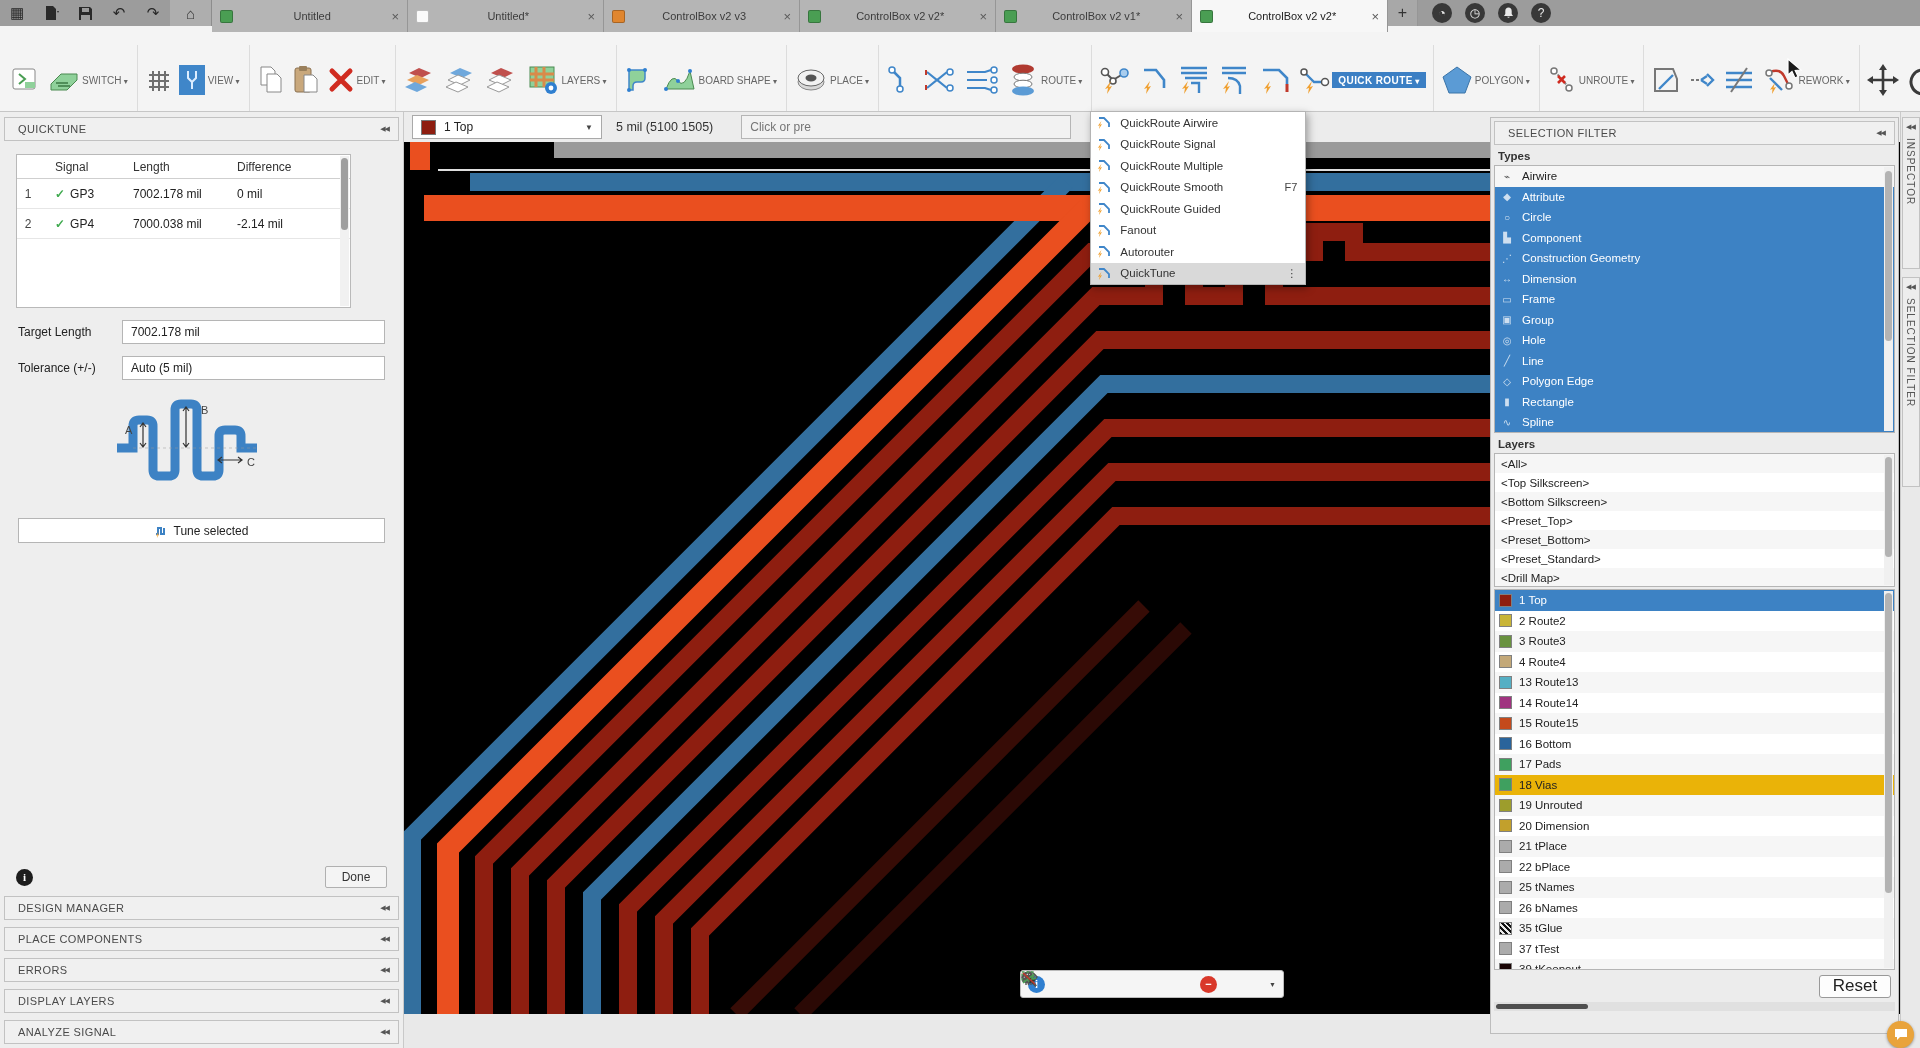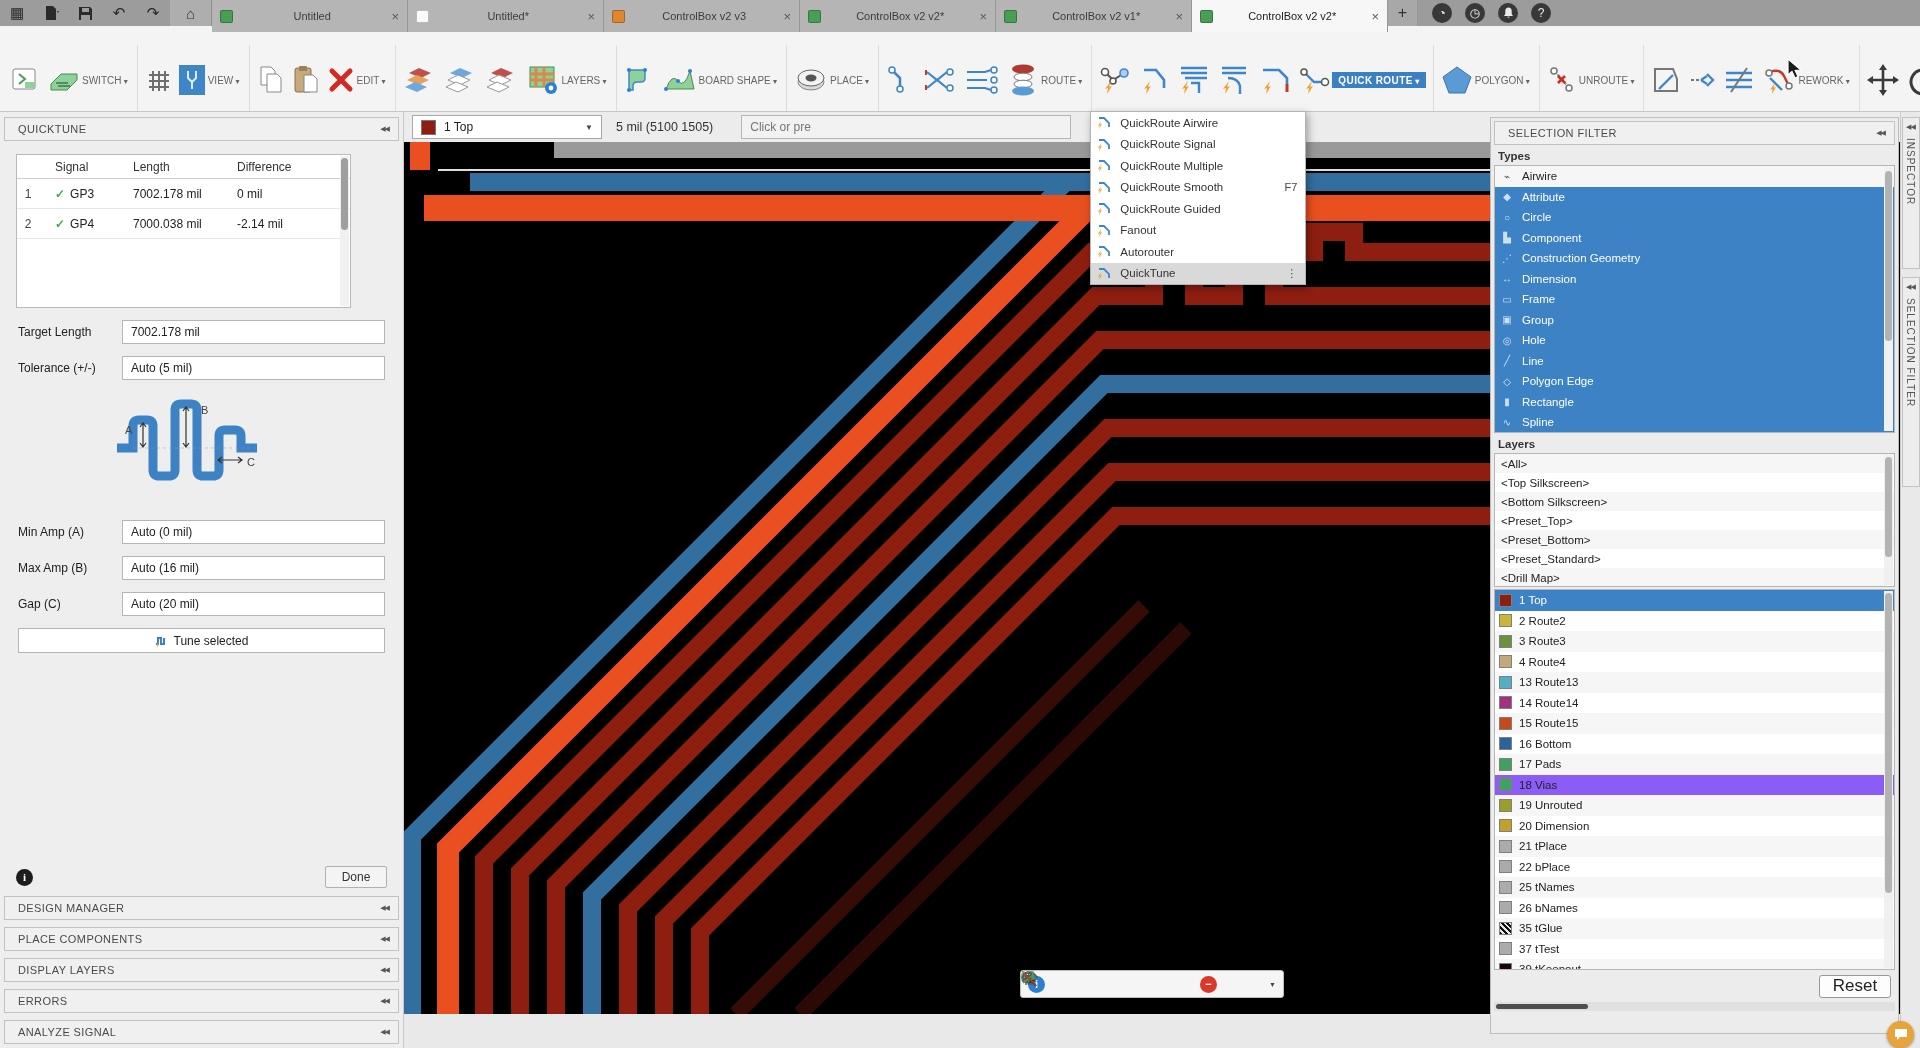--- a/index.html
+++ b/index.html
@@ -134,21 +134,21 @@
     flex-direction:column; padding:3px 3px 0; }
   .rp-label { font-size:11.5px; font-weight:bold; color:#333; padding:5px 4px 3px; }
   .listbox { background:#fff; border:1px solid #b5b5b5; position:relative; overflow:hidden; }
   .types-box { height:268px; }
   .presets-box { height:134px; }
   .layers-box { height:381px; margin-top:2px; }
   .lrow { height:20.5px; display:flex; align-items:center; gap:7px; padding:0 4px;
     font-size:11.5px; color:#222; }
   .lrow:nth-child(even) { background:#f6f6f6; }
   .lrow.selected { background:#3d82c4; color:#fff; }
-  .lrow.highlight { background:#8b5cf6;text-align:right; }
+  .lrow.highlight { background:#eab308;text-align:right; }
   .ticon-t { width:16px; text-align:center; font-size:10px; opacity:.75; flex:0 0 auto; }
   .lswatch { width:13px; height:13px; border:1px solid #808080; flex:0 0 auto; }
   .lswatch.hatch { background:repeating-linear-gradient(45deg,#111 0 2px,#e8e8e8 2px 4px); }
   .prow { height:19px; display:flex; align-items:center; padding:0 6px; font-size:11.5px; color:#222; }
   .prow:nth-child(even) { background:#f6f6f6; }
   .vscroll { position:absolute; right:1px; top:1px; bottom:1px; width:9px; background:#f0f0f0; }
   .vthumb { position:absolute; left:1px; width:7px; background:#b3b3b3; border-radius:4px; }
   .rp-footer { height:32px; display:flex; align-items:center; justify-content:flex-end;
     padding:0 4px; }
   .reset-btn { width:72px; height:23px; background:#fdfdfd; border:1px solid #999;
@@ -723,35 +723,20 @@
           <path d="M30,30 V52 M27,33 l3,-4 3,4 M27,49 l3,4 3,-4" stroke="#333" stroke-width="1.2" fill="none"></path>
           <path d="M73,14 V52 M70,17 l3,-4 3,4 M70,49 l3,4 3,-4" stroke="#333" stroke-width="1.2" fill="none"></path>
           <path d="M106,66 H128 M109,63 l-4,3 4,3 M125,63 l4,3 -4,3" stroke="#333" stroke-width="1.2" fill="none"></path>
           <path d="M20,54 H144" stroke="#999" stroke-width="1" stroke-dasharray="3 3" opacity=".5"></path>
           <text x="12" y="40" font-size="11" fill="#444">A</text>
           <text x="88" y="20" font-size="11" fill="#444">B</text>
           <text x="134" y="72" font-size="11" fill="#444">C</text>
         </svg>
       </div>
 
-      <div class="amp">
-
-      <div class="frow">
-            <span class="flabel">Min Amp (A)</span>
-            <div class="finput">Auto (0 mil)</div>
-          </div>
-          <div class="frow">
-            <span class="flabel">Max Amp (B)</span>
-            <div class="finput">Auto (16 mil)</div>
-          </div>
-          <div class="frow">
-            <span class="flabel">Gap (C)</span>
-            <div class="finput">Auto (20 mil)</div>
-          </div>
-        </div>
 
       <div class="tune-btn">
         <svg width="13" height="14" viewBox="0 0 13 14">
             <path d="M1,10 h2 V4 h3 V10 h3 V4" stroke="#3d82c4" stroke-width="2" fill="none"></path>
             <path d="M1,14 l3,-5 -2,.7 1.3,-3.7 -3.3,5 2,-.7 z" fill="#f0a030" transform="translate(1,3) scale(.8)"></path>
           </svg>
         <span>Tune selected</span>
       </div>
 
       <div class="lp-spacer"></div>
@@ -765,25 +750,25 @@
 
       <div class="phead">
             <span>DESIGN MANAGER</span>
             <span class="collapse">◀◀</span>
           </div>
           <div class="phead">
             <span>PLACE COMPONENTS</span>
             <span class="collapse">◀◀</span>
           </div>
           <div class="phead">
+            <span>ERRORS</span>
+            <span class="collapse">◀◀</span>
+          </div>
+          <div class="phead">
             <span>DISPLAY LAYERS</span>
-            <span class="collapse">◀◀</span>
-          </div>
-          <div class="phead">
-            <span>ERRORS</span>
             <span class="collapse">◀◀</span>
           </div>
           <div class="phead">
             <span>ANALYZE SIGNAL</span>
             <span class="collapse">◀◀</span>
           </div>
         </div>
     </div>
 
     <div class="canvas-col">

